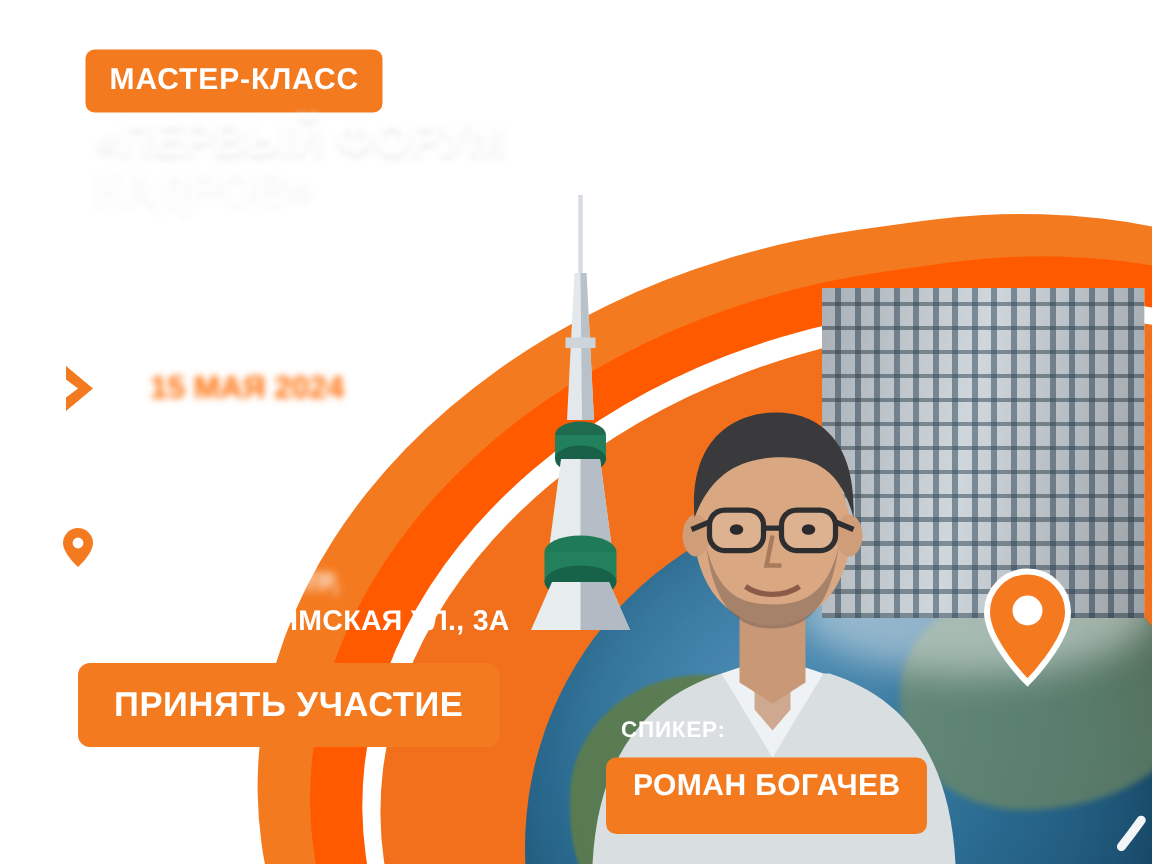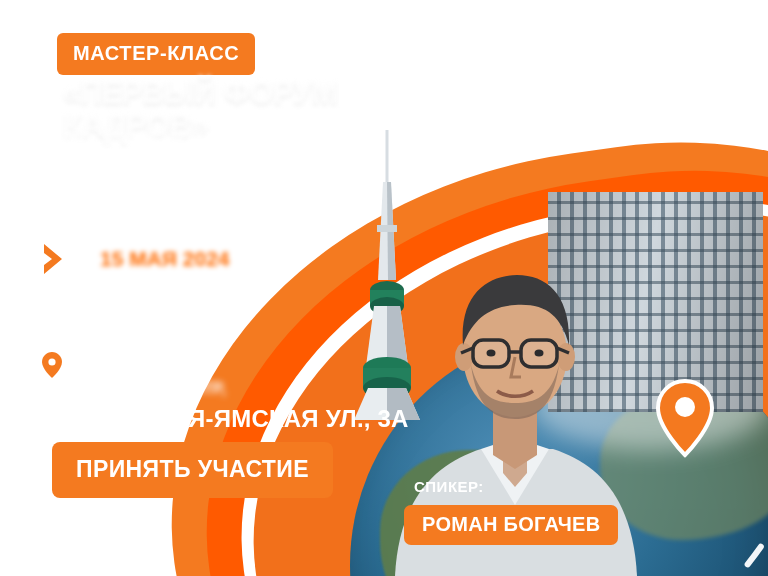--- a/index.html
+++ b/index.html
@@ -247,21 +247,21 @@
     flex: 0 0 auto;
   }
   .place-lines {
     color: #ffffff;
     font-size: 17px;
     font-weight: bold;
     line-height: 1.5;
   }
   .place-lines .l1 { filter: blur(3px); }
   .place-lines .l2 { filter: blur(3px); }
-  .place-lines .l3 { filter: blur(0.4px); font-size: 24px; letter-spacing: .2px; }
+  .place-lines .l3 { filter: blur(0.4px); font-size: 19px; letter-spacing: .2px; }
 
   .cta-button {
     position: absolute;
     left: 52px;
     top: 442px;
     background: #f47a20;
     color: #ffffff;
     font-weight: bold;
     font-size: 23px;
     letter-spacing: .4px;
@@ -284,21 +284,21 @@
   }
   .speaker-name {
     position: absolute;
     left: 404px;
     top: 505px;
     background: #f47a20;
     color: #ffffff;
     font-size: 20px;
     font-weight: bold;
     letter-spacing: .3px;
-    padding: 8px 18px 9px 18px;
+    padding: 8px 18px 20px 18px;
     border-radius: 7px;
   }
 </style>
 </head>
 <body>
 
 <div class="banner">
 
   <div class="orange-blob"></div>
   <div class="orange-blob-2"></div>

